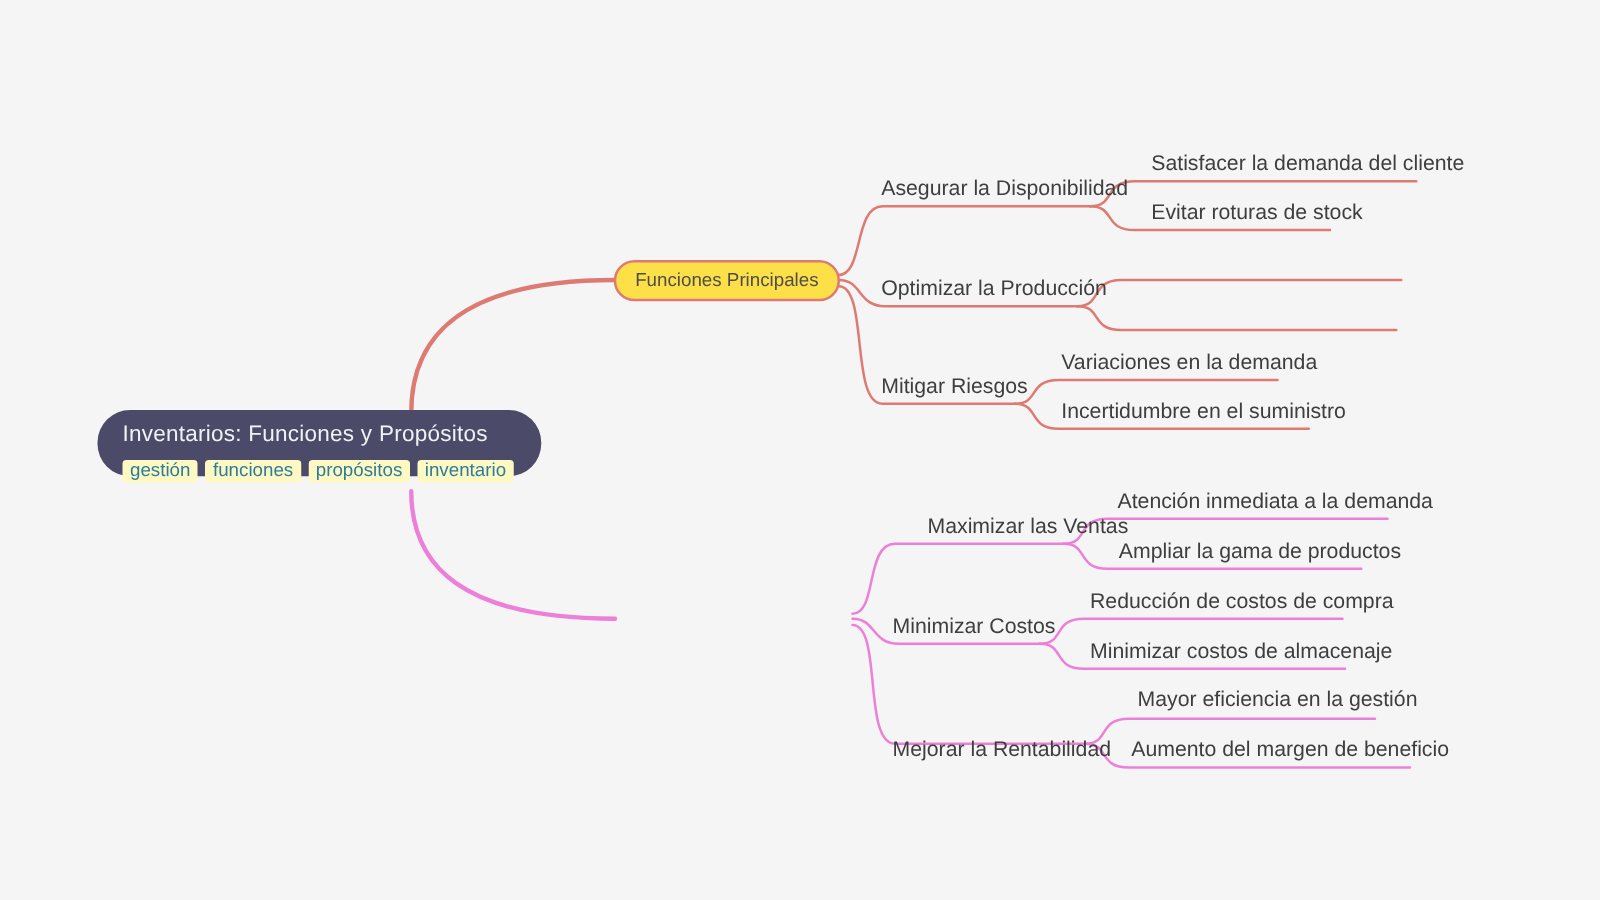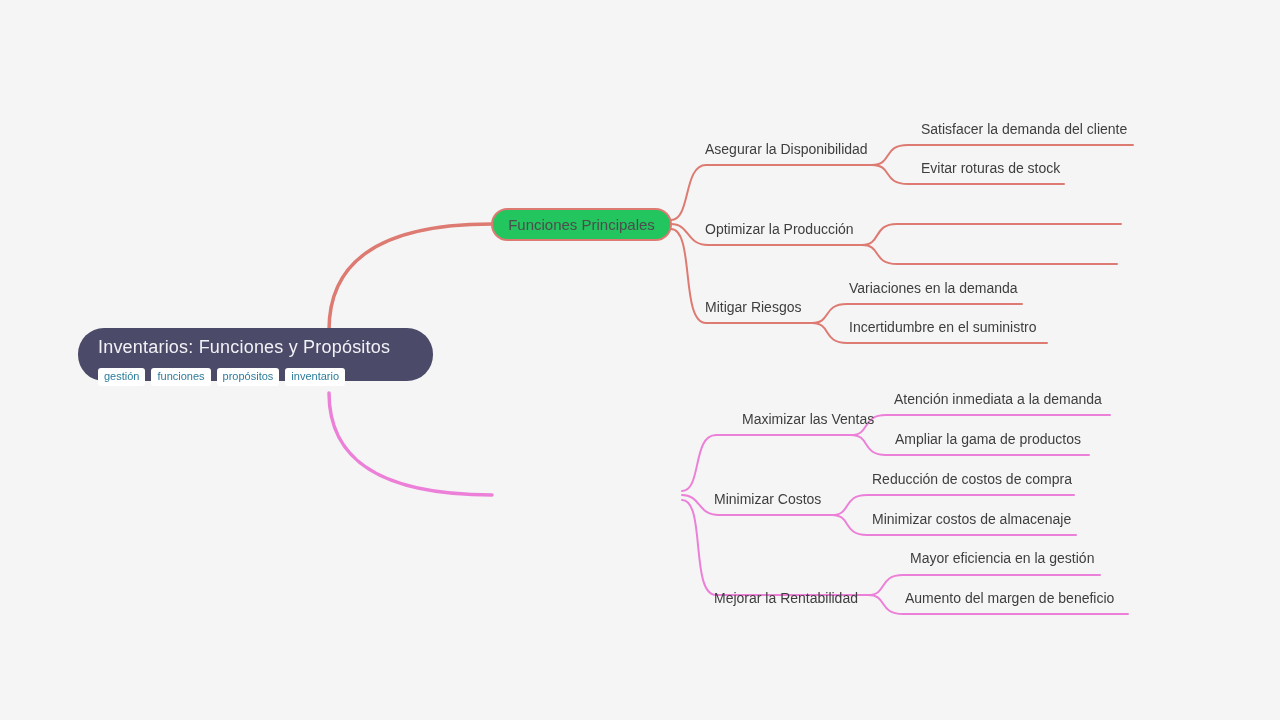--- a/index.html
+++ b/index.html
@@ -18,34 +18,34 @@
   .root-node{
     position:absolute; left:78px; top:328px; width:355px; height:53px;
     background:#4b4b69; border-radius:26px; box-sizing:border-box;
   }
   .root-title{
     position:absolute; left:20px; top:9px; font-size:18px; color:#f1f1f6;
     white-space:nowrap; letter-spacing:.2px;
   }
   .tag-row{position:absolute; left:20px; top:40px; display:flex; gap:6px;}
   .tag{
-    background:#ffffff; color:#2c7c9c; font-size:11px; line-height:13px;
+    background:#fef9c3; color:#2c7c9c; font-size:15px; line-height:13px;
     padding:2px 6px 3px; border-radius:3px; white-space:nowrap;
   }
 
   .pill{
-    position:absolute; height:33px; box-sizing:border-box; background:#22c55e;
+    position:absolute; height:33px; box-sizing:border-box; background:#fde047;
     border:2px solid #000; border-radius:17px; text-align:center;
     font-size:15px; color:#4d4d4d; line-height:29px; white-space:nowrap;
   }
   .pill-red{border-color:#dd7a72; left:491px; top:208px; width:181px;}
   .pill-pink{border-color:#ec80d8; left:491px; top:479px; width:191px;}
 
   .lbl{
-    position:absolute; font-size:14px; color:#3e3e3e; white-space:nowrap;
+    position:absolute; font-size:17px; color:#3e3e3e; white-space:nowrap;
   }
 </style>
 </head>
 <body>
 
 <div class="canvas">
 
   <svg class="connector-layer" viewBox="0 0 1280 720" xmlns="http://www.w3.org/2000/svg">
 
     <path class="c-red w-main" d="M 329 330 C 329 268, 370 224, 492 224"></path>

